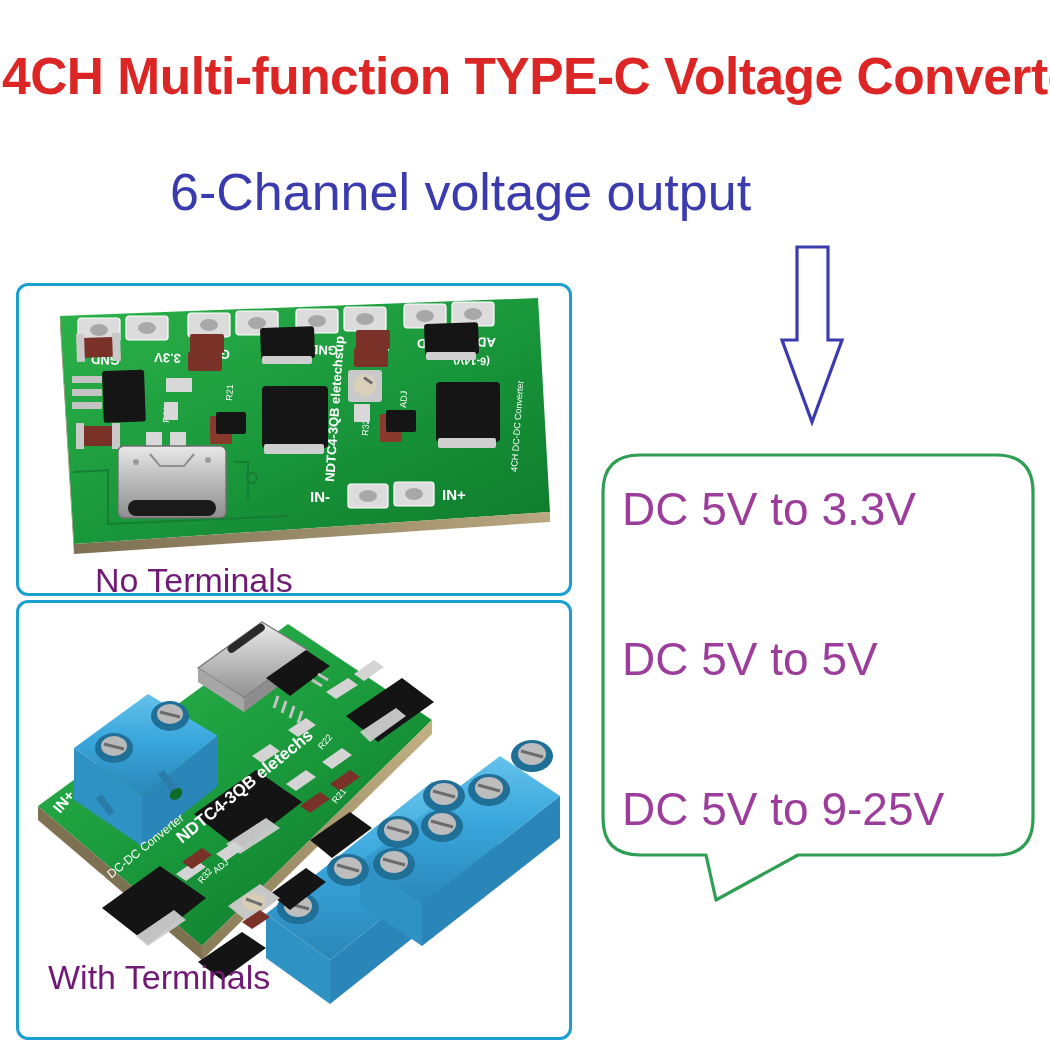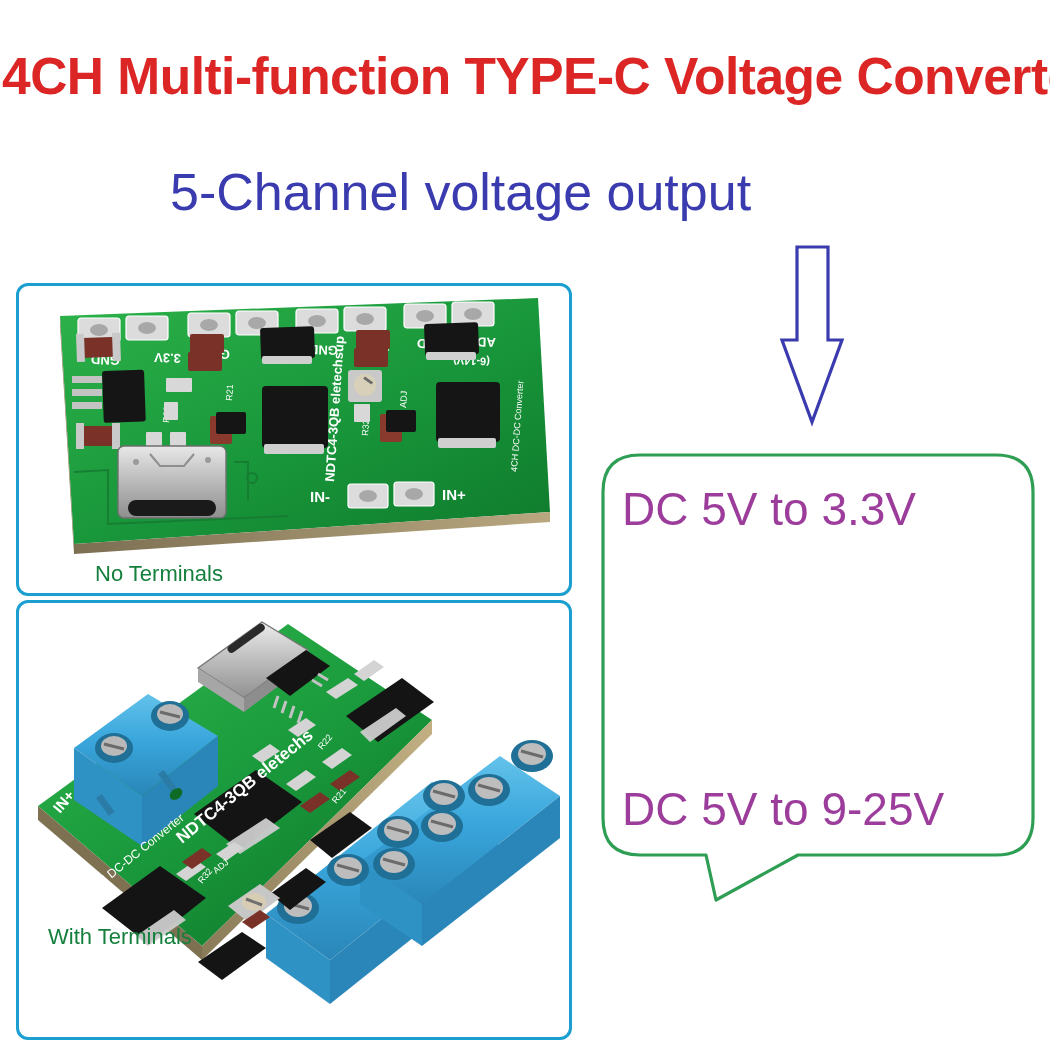--- a/index.html
+++ b/index.html
@@ -54,41 +54,41 @@
     border-radius:12px;
     background:#ffffff;
     box-sizing:border-box;
     overflow:hidden;
   }
   #frame-top{left:16px;top:283px;width:556px;height:313px;}
   #frame-bottom{left:16px;top:600px;width:556px;height:440px;}
 
   .caption{
     position:absolute;
-    font-size:22px;
-    color:#15803d;
+    font-size:34px;
+    color:#701a75;
     white-space:nowrap;
     font-weight:400;
   }
   #caption-top{left:95px;top:561px;}
-  #caption-bottom{left:48px;top:924px;}
+  #caption-bottom{left:48px;top:958px;}
 
   
   .board{position:absolute;}
   #board-top{left:38px;top:286px;width:520px;height:275px;}
   #board-bottom{left:30px;top:608px;width:545px;height:400px;}
 </style>
 </head>
 <body>
 
 <div class="stage">
 
   <div id="title">4CH Multi-function TYPE-C Voltage Converter</div>
 
-  <div id="subtitle">5-Channel voltage output</div>
+  <div id="subtitle">6-Channel voltage output</div>
 
   <svg id="arrow" viewBox="0 0 180 230">
     <polygon points="57,7 88,7 88,100 102,100 72,182 42,100 57,100" fill="#ffffff" stroke="#3b3bb0" stroke-width="3.2" stroke-linejoin="miter"></polygon>
   </svg>
 
   <svg id="callout" viewBox="0 0 440 460">
     <path d="M 42 5
              L 398 5
              Q 435 5 435 42
              L 435 368
@@ -97,20 +97,21 @@
              L 118 450
              L 108 405
              L 42 405
              Q 5 405 5 368
              L 5 42
              Q 5 5 42 5 Z" fill="#ffffff" stroke="#2e9e54" stroke-width="3.2" stroke-linejoin="round"></path>
   </svg>
 
   <div id="callout-lines">
     <div class="cl">DC 5V to 3.3V</div>
+    <div class="cl">DC 5V to 5V</div>
     <div class="cl">DC 5V to 9-25V</div>
   </div>
 
   <div class="frame" id="frame-top"></div>
 
   <svg class="board" id="board-top" viewBox="0 0 520 275">
     <defs>
       <linearGradient id="gTop" x1="0" y1="0" x2="1" y2="1">
         <stop offset="0%" stop-color="#2db34a"></stop>
         <stop offset="55%" stop-color="#18953a"></stop>

